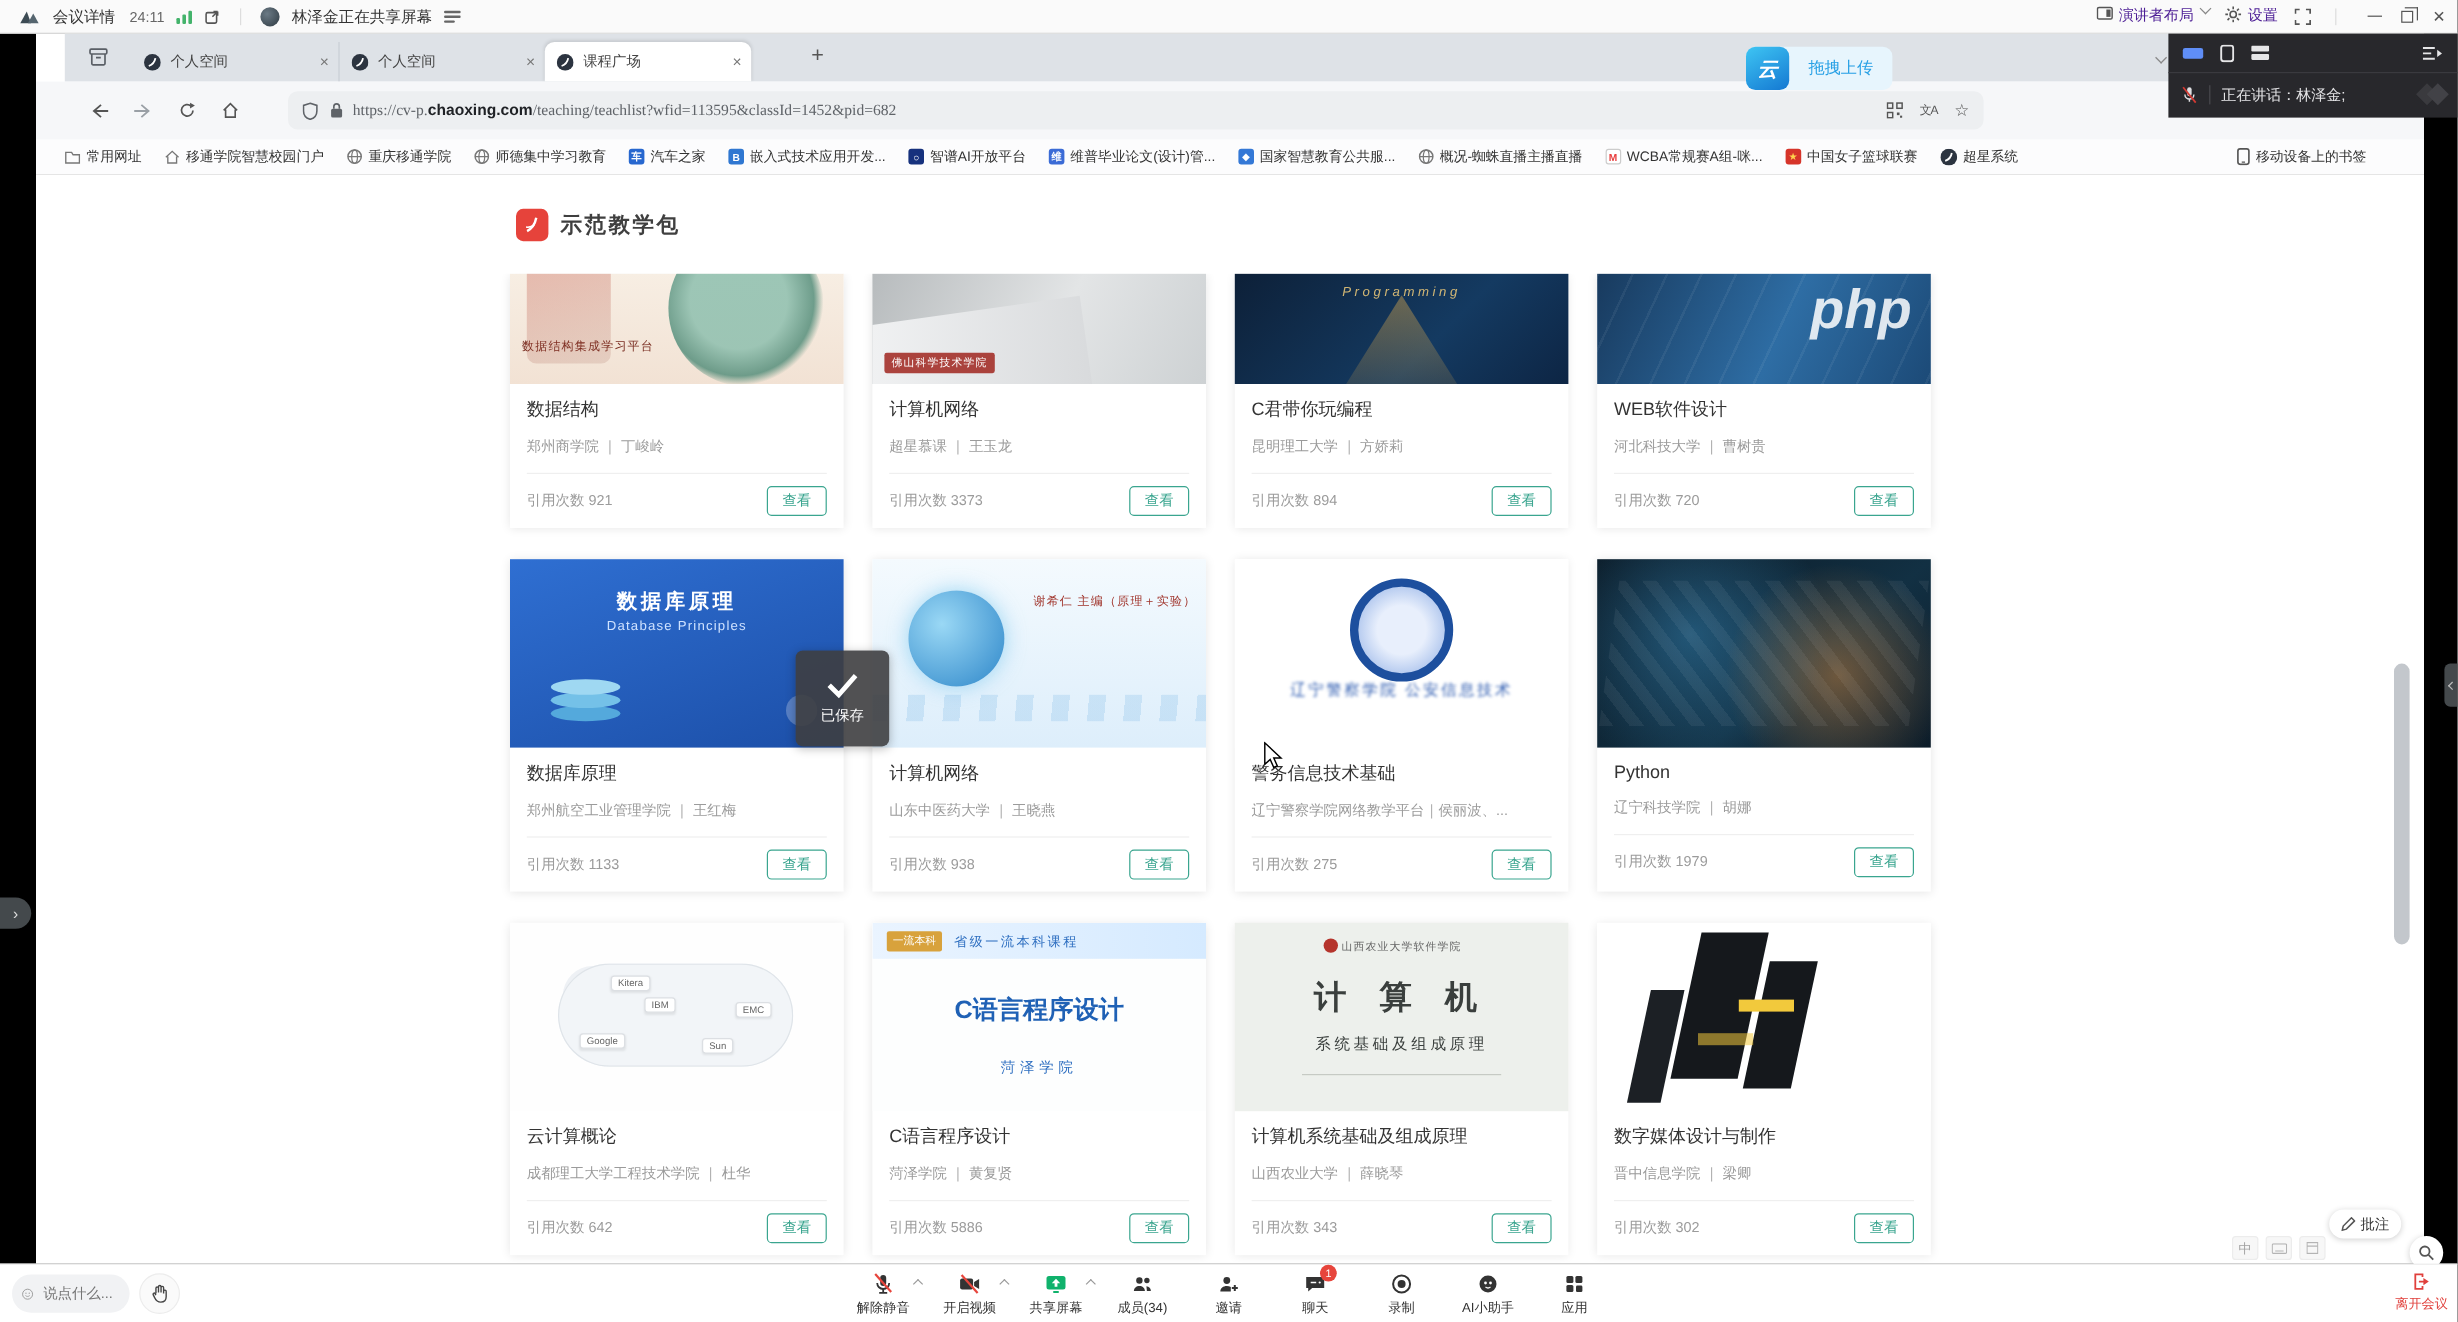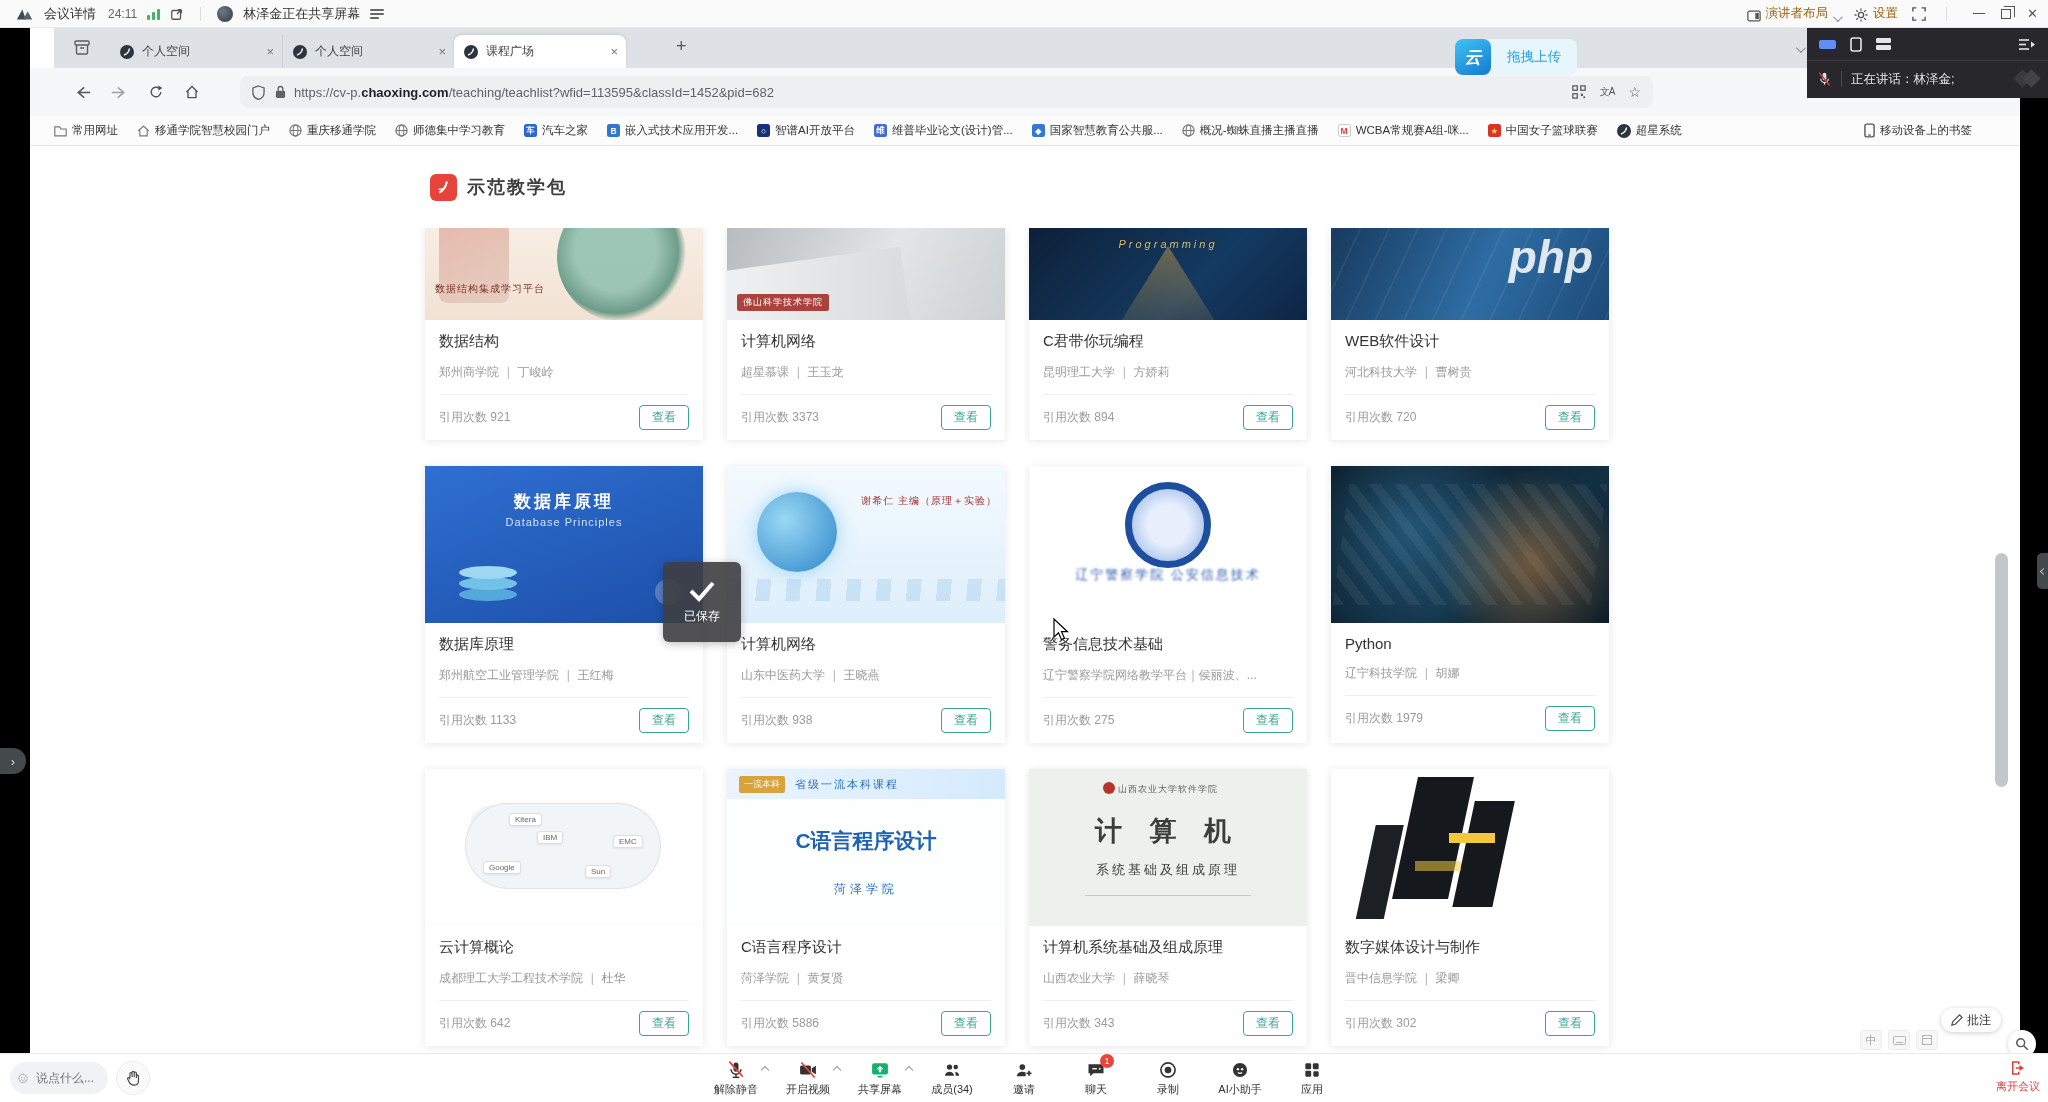--- a/index.html
+++ b/index.html
@@ -12,21 +12,21 @@
   .mtb-left{display:flex;align-items:center;gap:10px;}
   .mtb-title{font-size:13px;color:#333;}
   .mtb-timer{font-size:12px;color:#666;margin-left:2px;}
   .sigbars{display:flex;align-items:flex-end;gap:2px;height:12px;}
   .sigbars i{display:block;width:3px;background:#43b36b;border-radius:1px;}
   .sigbars i:nth-child(1){height:5px}.sigbars i:nth-child(2){height:8px}.sigbars i:nth-child(3){height:11px}
   .vdiv{width:1px;height:14px;background:#ddd;margin:0 6px;}
   .avatar{width:16px;height:16px;border-radius:50%;background:radial-gradient(circle at 35% 35%,#6b7a85,#2e3a42);}
   .mtb-sharing{font-size:13px;color:#333;}
   .mtb-right{margin-left:auto;display:flex;align-items:center;gap:14px;}
-  .mtb-btn{display:flex;align-items:flex-end;gap:5px;font-size:12.5px;color:#a16207;}
+  .mtb-btn{display:flex;align-items:flex-start;gap:5px;font-size:12.5px;color:#4c1d95;}
   .chev-down{width:7px;height:7px;border-right:1.5px solid #888;border-bottom:1.5px solid #888;transform:rotate(45deg) translateY(-2px);}
   .winctl{display:flex;align-items:center;gap:16px;margin-left:6px;color:#555;}
   .wc-min{width:12px;height:1.5px;background:#555;}
   .wc-max{width:10px;height:10px;border:1.4px solid #555;position:relative;}
   .wc-max::before{content:"";position:absolute;left:2px;top:-4px;width:10px;height:10px;border:1.4px solid #555;border-left:none;border-bottom:none;}
   .wc-close{font-size:13px;color:#555;line-height:1;}
 
   
   .browser{position:absolute;left:30px;top:28px;width:1990px;height:1025px;background:#fff;z-index:5;}
   .tabbar{height:40px;background:#dee2e7;display:flex;align-items:flex-end;padding-left:56px;position:relative;margin-left:24px;}
@@ -40,21 +40,21 @@
   .newtab{align-self:center;margin-left:12px;font-size:18px;color:#555;line-height:1;}
   .tabs-chev{position:absolute;left:1742px;top:18px;}
 
   .upload{position:absolute;left:1425px;top:11px;height:36px;display:flex;align-items:center;background:#e7f5fd;border-radius:8px;z-index:6;}
   .upload-ic{width:36px;height:36px;border-radius:8px;background:linear-gradient(150deg,#3ec5f3,#1478d2);color:#fff;font-size:17px;font-style:italic;font-weight:bold;display:flex;align-items:center;justify-content:center;}
   .upload-label{padding:0 16px;font-size:13.5px;color:#27a0e5;}
 
   .toolbar{height:48px;background:#f6f7f9;display:flex;align-items:center;padding-left:44px;position:relative;}
   .nav-ic{display:flex;align-items:center;gap:20px;}
   .urlbar{margin-left:40px;width:1413px;height:32px;background:#edeff1;border-radius:8px;display:flex;align-items:center;padding:0 12px;font-size:13px;color:#5f6368;}
-  .url-prefix,.url-path{color:#5f6368;}
+  .url-prefix,.url-path{color:#5f6368;font-family:Liberation Serif, serif;}
   .url-domain{color:#1f2125;font-weight:bold;}
   .url-text{margin-left:8px;white-space:nowrap;overflow:hidden;}
   .url-right{margin-left:auto;display:flex;align-items:flex-start;gap:14px;color:#555;}
   .translate-ic{font-size:10px;color:#555;letter-spacing:-1px;}
   .star-ic{font-size:14px;color:#555;line-height:1;}
   .tb-right{position:absolute;right:58px;top:14px;display:flex;align-items:center;gap:20px;}
 
   .bookmarks{height:30px;background:#fcfcfd;border-bottom:1px solid #e5e5e5;display:flex;align-items:center;padding:0 48px 0 24px;gap:19px;font-size:11.5px;color:#333;}
   .bm{display:flex;align-items:center;gap:5px;white-space:nowrap;}
   .bm-sq{width:13px;height:13px;border-radius:2.5px;display:flex;align-items:center;justify-content:center;font-size:8.5px;color:#fff;font-weight:bold;flex:0 0 auto;}
@@ -124,21 +124,21 @@
   .img-sys{background:#edf0ec;}
   .img-sys::before{content:"";position:absolute;left:74px;top:13px;width:12px;height:12px;border-radius:50%;background:#b5342c;}
   .img-sys .ov-school{top:14px;left:50%;transform:translateX(-50%);font-size:9px;color:#666;letter-spacing:1px;white-space:nowrap;}
   .img-sys .ov-main{top:44px;left:50%;transform:translateX(-50%);font-size:27px;font-weight:bold;color:#3a3f3d;letter-spacing:10px;white-space:nowrap;}
   .img-sys .ov-sub{top:92px;left:50%;transform:translateX(-50%);font-size:13px;color:#3a3f3d;letter-spacing:3px;white-space:nowrap;}
   .img-sys::after{content:"";position:absolute;left:20%;top:126px;width:60%;height:1px;background:#c6cac4;}
   .img-media{background:#fff;}
   .img-media::before{content:"";position:absolute;left:74px;top:8px;width:56px;height:122px;background:#15181c;transform:skewX(-12deg);box-shadow:54px 16px 0 -8px #15181c,-46px 34px 0 -14px #1c2025;}
   .img-media::after{content:"";position:absolute;left:118px;top:64px;width:46px;height:10px;background:#f2c93c;box-shadow:-34px 28px 0 rgba(242,201,60,.55);}
 
-  .toast{position:absolute;left:633px;top:416px;width:78px;height:80px;background:rgba(62,62,64,.9);border-radius:6px;display:flex;flex-direction:column;align-items:center;justify-content:center;gap:6px;z-index:4;box-shadow:0 2px 8px rgba(0,0,0,.25);}
+  .toast{position:absolute;left:633px;top:396px;width:78px;height:80px;background:rgba(62,62,64,.9);border-radius:6px;display:flex;flex-direction:column;align-items:center;justify-content:center;gap:6px;z-index:4;box-shadow:0 2px 8px rgba(0,0,0,.25);}
   .toast-label{color:#fff;font-size:12px;}
   .scroll-thumb{position:absolute;right:12px;top:525px;width:13px;height:234px;background:#c3c7cc;border-radius:7px;z-index:8;}
 
   
   .fpanel{position:absolute;left:1807px;top:28px;width:241px;height:70px;background:#28282c;z-index:45;}
   .fp-row1{height:33px;display:flex;align-items:center;gap:14px;padding:0 12px;border-bottom:1px solid #3a3a3f;}
   .fp-pill{width:17px;height:9px;border-radius:2px;background:#5f8ef7;}
   .fp-row2{height:36px;display:flex;align-items:center;padding:0 10px;position:relative;}
   .fp-vdiv{width:1px;height:16px;background:#4a4a4f;margin:0 9px;}
   .fp-speaking{font-size:12.5px;color:#e6e6e8;white-space:nowrap;}

